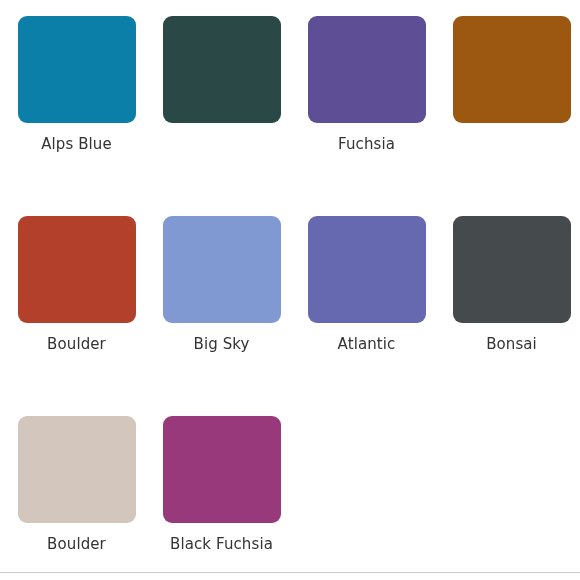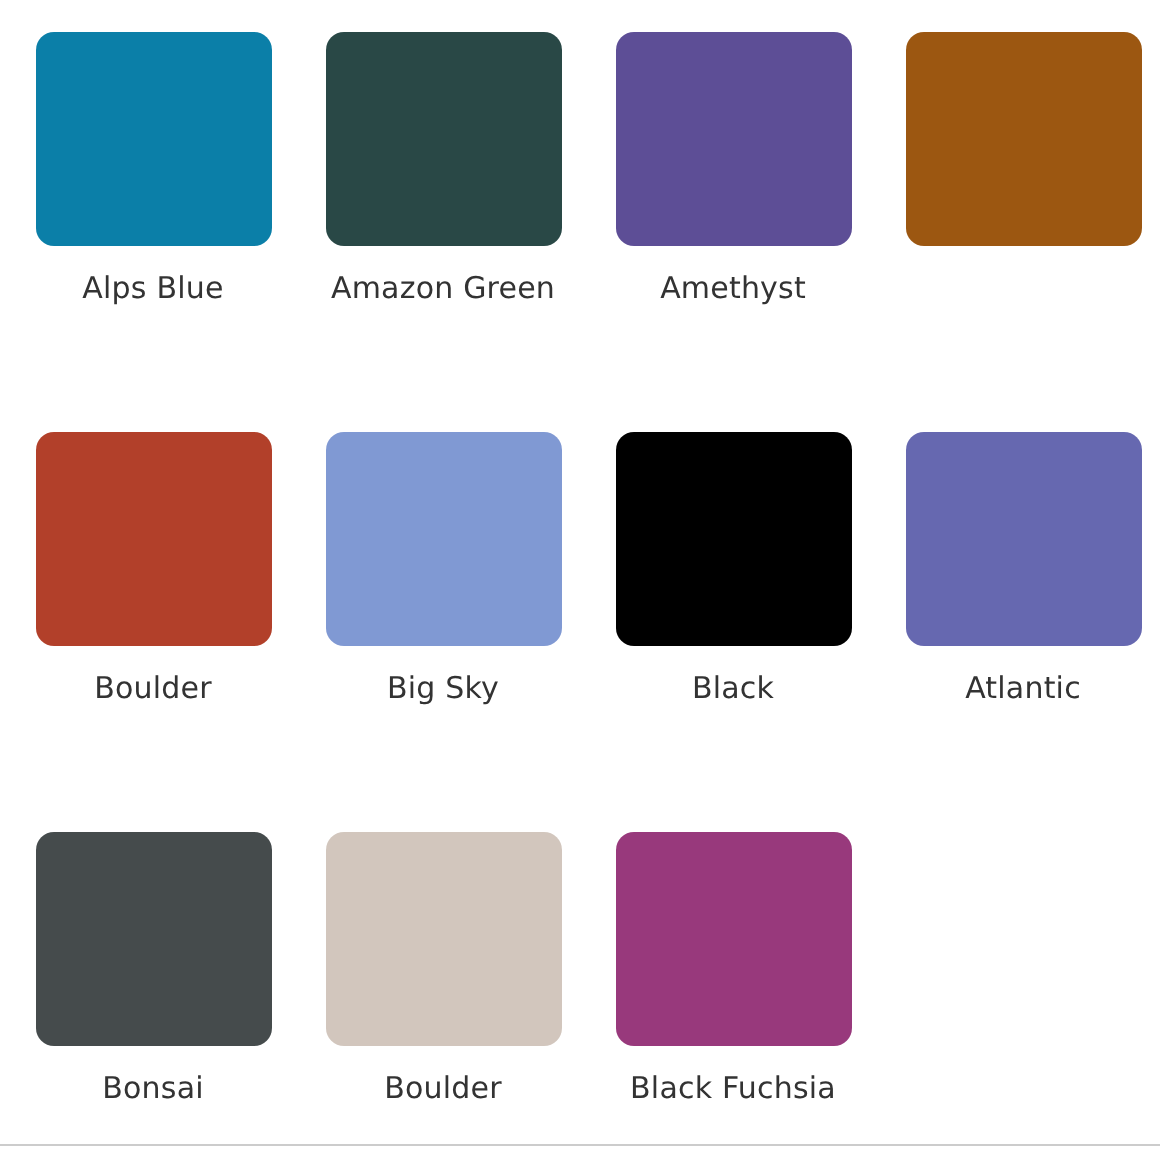--- a/index.html
+++ b/index.html
@@ -66,40 +66,35 @@
 </head>
 <body>
 
 <div class="swatch-grid">
     <div class="swatch-cell">
       <div class="swatch-chip" style="background-color: rgb(11, 127, 168);"></div>
       <div class="swatch-label">Alps Blue</div>
     </div>
     <div class="swatch-cell">
       <div class="swatch-chip" style="background-color: rgb(41, 72, 70);"></div>
-      <div class="swatch-label">Amazon Green</div>
     </div>
     <div class="swatch-cell">
       <div class="swatch-chip" style="background-color: rgb(93, 78, 150);"></div>
-      <div class="swatch-label">Amethyst</div>
+      <div class="swatch-label">Fuchsia</div>
     </div>
     <div class="swatch-cell">
       <div class="swatch-chip" style="background-color: rgb(156, 87, 17);"></div>
     </div>
     <div class="swatch-cell">
       <div class="swatch-chip" style="background-color: rgb(178, 64, 42);"></div>
       <div class="swatch-label">Boulder</div>
     </div>
     <div class="swatch-cell">
       <div class="swatch-chip" style="background-color: rgb(128, 153, 211);"></div>
       <div class="swatch-label">Big Sky</div>
-    </div>
-    <div class="swatch-cell">
-      <div class="swatch-chip" style="background-color: rgb(0, 0, 0);"></div>
-      <div class="swatch-label">Black</div>
     </div>
     <div class="swatch-cell">
       <div class="swatch-chip" style="background-color: rgb(102, 104, 176);"></div>
       <div class="swatch-label">Atlantic</div>
     </div>
     <div class="swatch-cell">
       <div class="swatch-chip" style="background-color: rgb(69, 75, 76);"></div>
       <div class="swatch-label">Bonsai</div>
     </div>
     <div class="swatch-cell">

